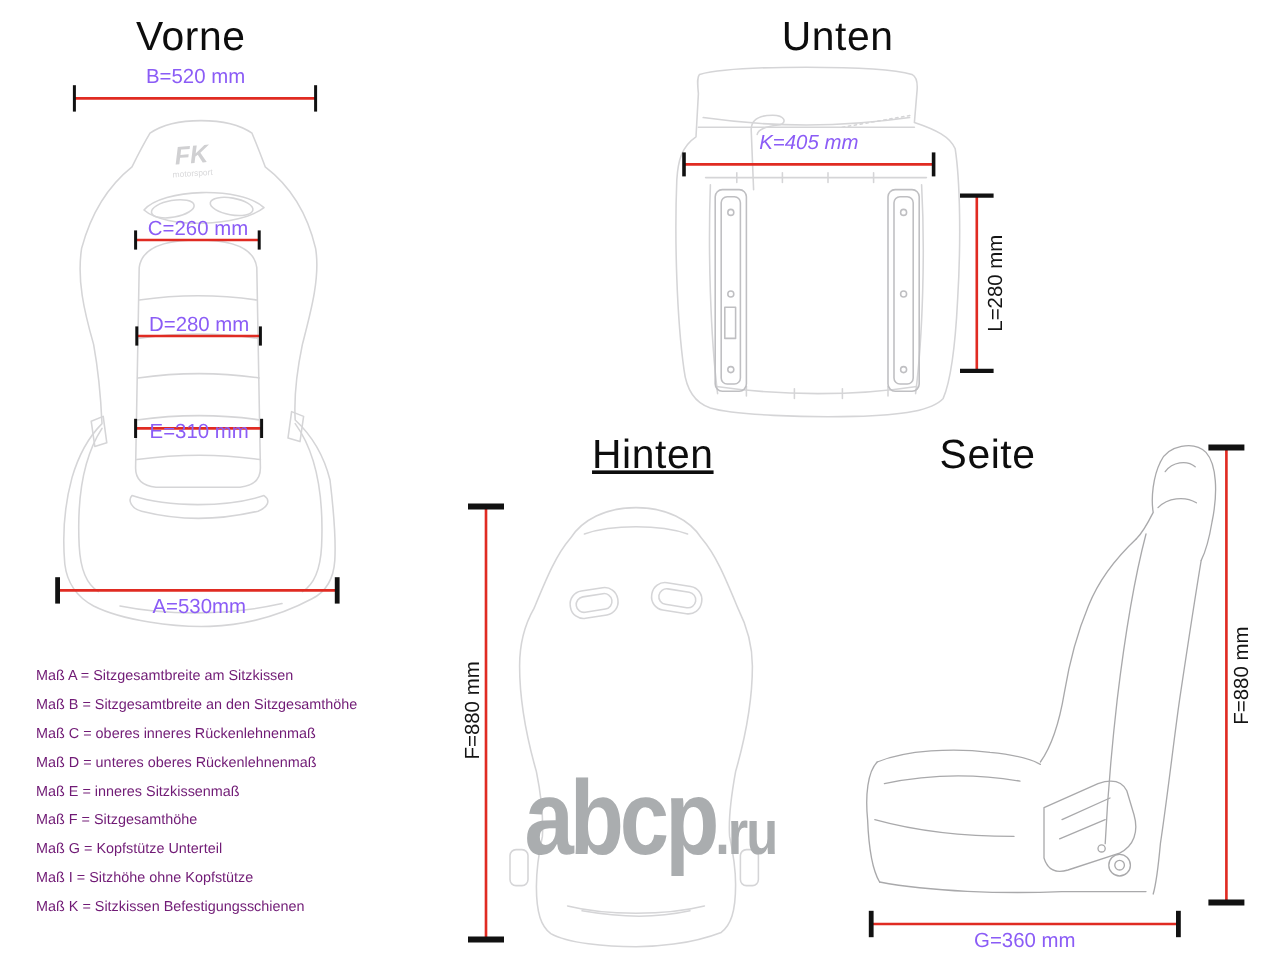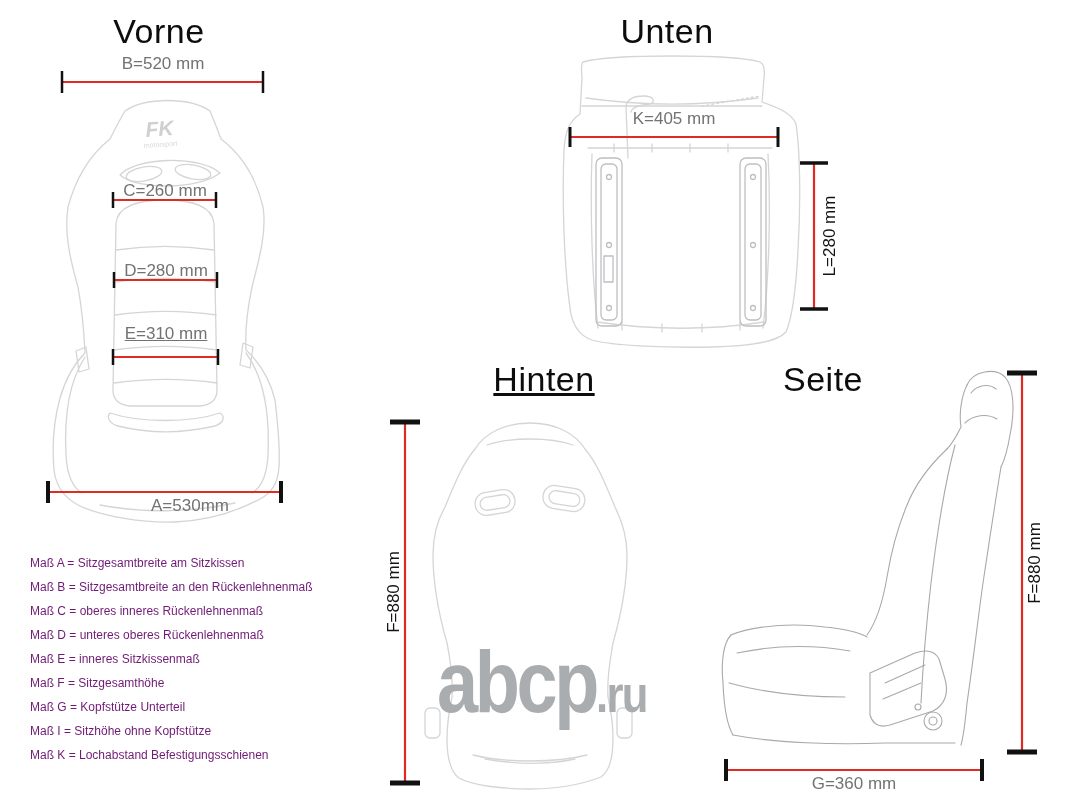--- a/index.html
+++ b/index.html
@@ -5,35 +5,35 @@
   html,body{margin:0;padding:0;background:#fff;}
   body{width:1066px;height:800px;overflow:hidden;font-family:"Liberation Sans",sans-serif;color:#111;}
   #stage{position:relative;width:1066px;height:704px;background:#fff;}
   svg{position:absolute;overflow:visible;}
   .sketch path,.sketch rect,.sketch ellipse,.sketch circle,.sketch line{fill:none;stroke:#d5d5d7;stroke-width:1.3;stroke-linecap:round;stroke-linejoin:round;}
   .sketch.dark path,.sketch.dark rect,.sketch.dark ellipse,.sketch.dark circle,.sketch.dark line{stroke:#a9a9ab;stroke-width:1.1;}
   .sketch .rail{stroke:#bfbfc2;}
   .dimsvg line.red{stroke:#e02b22;stroke-width:2.2;}
   .dimsvg line.tick{stroke:#111;}
   .view-title{position:absolute;font-size:34px;letter-spacing:0.5px;color:#0d0d0d;text-align:center;width:170px;transform:translateX(-50%);}
-  .hlabel{position:absolute;font-size:17px;white-space:nowrap;transform:translateX(-50%);color:#737373;}
+  .hlabel{position:absolute;font-size:17px;white-space:nowrap;transform:translateX(-50%);color:#8b5cf6;}
   .vlabel{position:absolute;font-size:17px;white-space:nowrap;transform:translate(-50%,-50%) rotate(-90deg);color:#141414;}
   #legend{position:absolute;left:30px;top:551px;font-size:12px;line-height:24px;color:#701a75;}
   #legend div{white-space:nowrap;}
   #watermark{position:absolute;left:437px;top:638px;color:#aaadaf;font-weight:bold;white-space:nowrap;transform:scaleX(0.84);transform-origin:0 80%;line-height:1;}
   .wm-main{font-size:88px;letter-spacing:-4px;}
   .wm-suffix{font-size:52px;letter-spacing:-2px;}
 </style>
 </head>
 <body>
 
 <div id="stage">
 
   <div class="view-title" style="left:159px;top:12px;">Vorne</div>
-  <div class="view-title" style="left:667px;top:12px;">Unten</div>
+  <div class="view-title" style="left:698px;top:12px;">Unten</div>
   <div class="view-title" style="left:544px;top:360px;text-decoration:underline;">Hinten</div>
   <div class="view-title" style="left:823px;top:360px;text-align:center;">Seite</div>
 
   <svg class="sketch" style="left:40px;top:95px;" width="250" height="460" viewBox="0 0 250 460">
     <g>
       <path d="M85 16 C105 2,150 2,170 16 C175 28,178 36,181 44 C202 60,216 82,223 112
                C227 136,219 165,212 192 C207 216,205 238,206 255 C220 268,230 285,235 305
                C238 330,240 355,239 372 C238 388,232 398,220 404 C190 420,160 426,135 427
                C105 428,62 422,38 410 C25 403,16 392,14 375 C12 352,14 325,20 303
                C25 286,33 270,45 258 C44 236,42 214,38 192 C30 164,24 138,28 112
@@ -212,33 +212,33 @@
     <g>
       <line class="red" x1="726" y1="770" x2="982" y2="770"></line>
       <line class="tick" x1="726" y1="759" x2="726" y2="781" stroke-width="4"></line>
       <line class="tick" x1="982" y1="759" x2="982" y2="781" stroke-width="4"></line>
     </g>
   </svg>
 
   <span class="hlabel" style="left:163px;top:54px;">B=520 mm</span>
   <span class="hlabel" style="left:165px;top:181px;">C=260 mm</span>
   <span class="hlabel" style="left:166px;top:261px;">D=280 mm</span>
-  <span class="hlabel" style="left:166px;top:324px;text-decoration:underline;">E=310 mm</span>
-  <span class="hlabel" style="left:166px;top:496px;margin-left:24px;">A=530mm</span>
-  <span class="hlabel" style="left:674px;top:109px;">K=405 mm</span>
+  <span class="hlabel" style="left:166px;top:350px;">E=310 mm</span>
+  <span class="hlabel" style="left:166px;top:496px;">A=530mm</span>
+  <span class="hlabel" style="left:674px;top:109px;font-style:italic;">K=405 mm</span>
   <span class="hlabel" style="left:854px;top:774px;">G=360 mm</span>
   <span class="vlabel" style="left:830px;top:236px;">L=280 mm</span>
   <span class="vlabel" style="left:394px;top:592px;">F=880 mm</span>
   <span class="vlabel" style="left:1035px;top:563px;">F=880 mm</span>
 
   <div id="legend">
     <div>Maß A = Sitzgesamtbreite am Sitzkissen</div>
-    <div>Maß B = Sitzgesamtbreite an den Rückenlehnenmaß</div>
+    <div>Maß B = Sitzgesamtbreite an den Sitzgesamthöhe</div>
     <div>Maß C = oberes inneres Rückenlehnenmaß</div>
     <div>Maß D = unteres oberes Rückenlehnenmaß</div>
     <div>Maß E = inneres Sitzkissenmaß</div>
     <div>Maß F = Sitzgesamthöhe</div>
     <div>Maß G = Kopfstütze Unterteil</div>
     <div>Maß I = Sitzhöhe ohne Kopfstütze</div>
-    <div>Maß K = Lochabstand Befestigungsschienen</div>
+    <div>Maß K = Sitzkissen Befestigungsschienen</div>
   </div>
 
 </div>
 
 </body></html>

